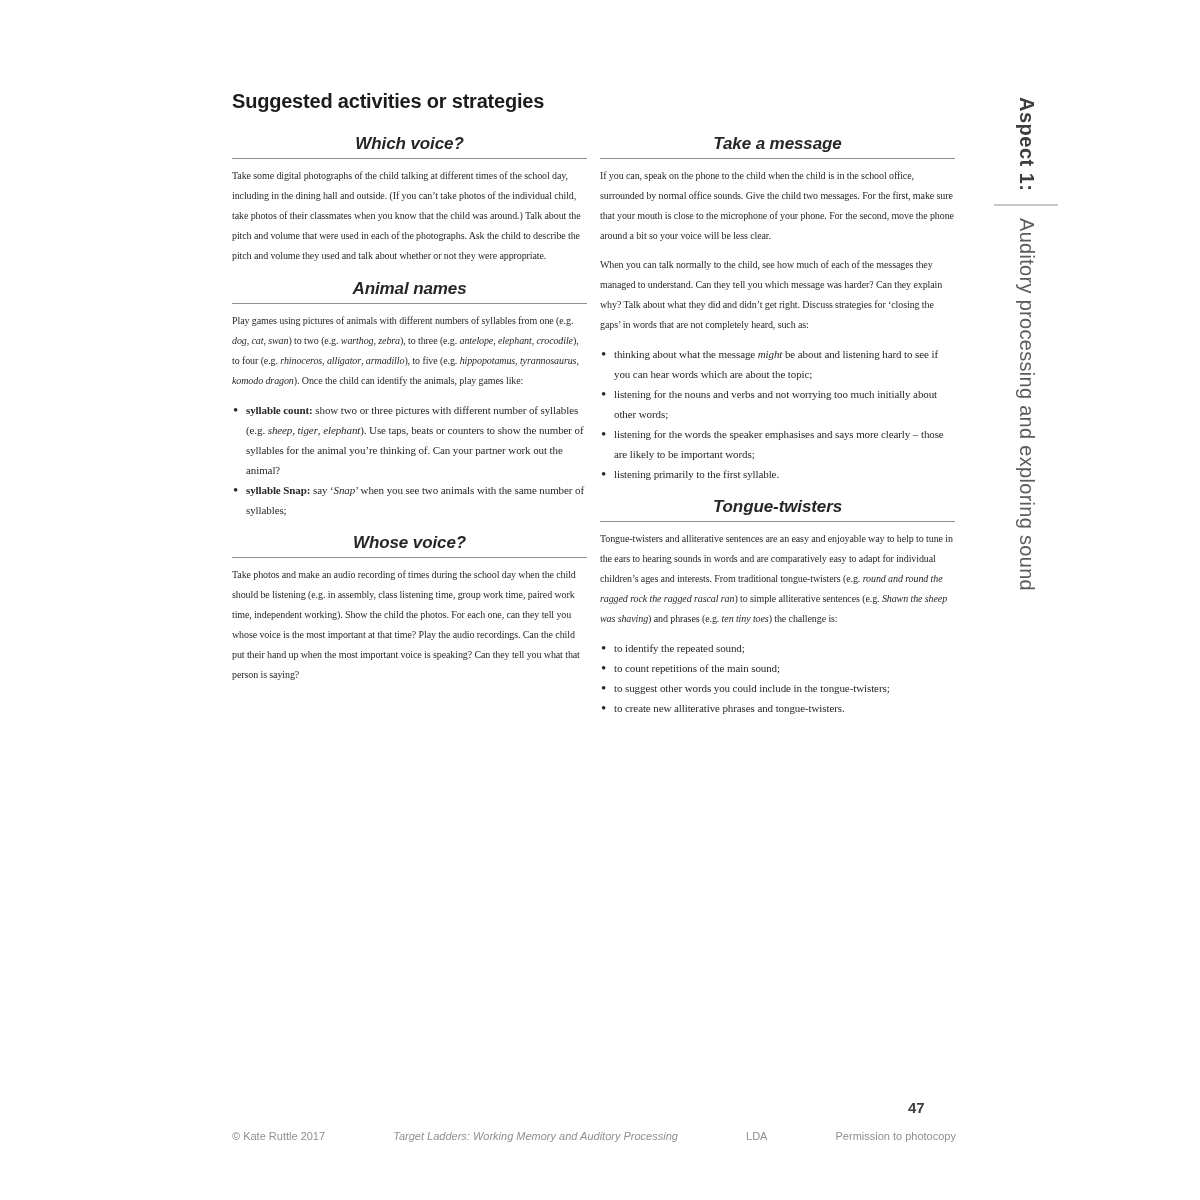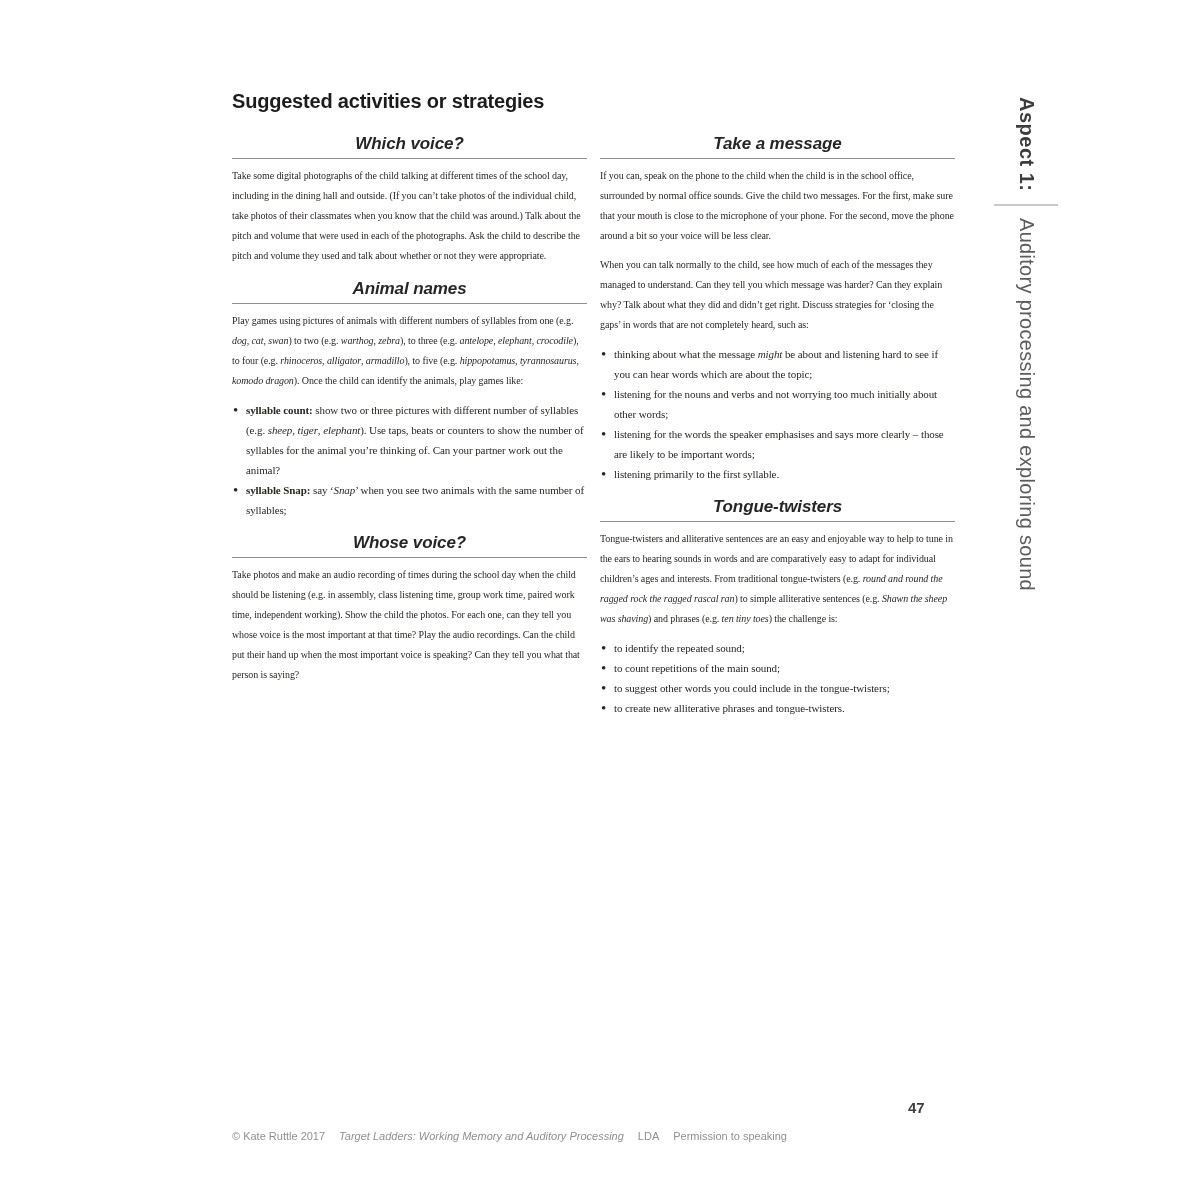--- a/index.html
+++ b/index.html
@@ -55,22 +55,22 @@
   .sidebar-title { color:#5c5c5c; letter-spacing:0.3px; }
 
   .page-number {
     position:absolute; left:908px; top:1099px;
     font-family:"Liberation Sans", sans-serif; font-weight:700;
     font-size:15px; color:#3f3f3f;
   }
 
   .footer {
     position:absolute; left:232px; top:1130px; width:724px;
-    display:flex; gap:14px; align-items:baseline;
-    font-family:"Liberation Sans", sans-serif; font-size:11px; color:#8f8f8f;
+    display:flex; gap:7px; align-items:baseline;
+    font-family:"Liberation Sans", sans-serif; font-size:11px; color:#8f8f8f;justify-content:space-between;
   }
   .footer .book { font-style:italic; }
 </style>
 </head>
 <body>
 
 <div class="content">
   <h1 class="page-title">Suggested activities or strategies</h1>
   <div class="cols">
     <div class="col">
@@ -122,14 +122,14 @@
   <span class="sidebar-divider"></span>
   <span class="sidebar-title">Auditory processing and exploring sound</span>
 </div>
 
 <div class="page-number">47</div>
 
 <div class="footer">
   <span>© Kate Ruttle 2017</span>
   <span class="book">Target Ladders: Working Memory and Auditory Processing</span>
   <span>LDA</span>
-  <span>Permission to speaking</span>
+  <span>Permission to photocopy</span>
 </div>
 
 </body></html>

